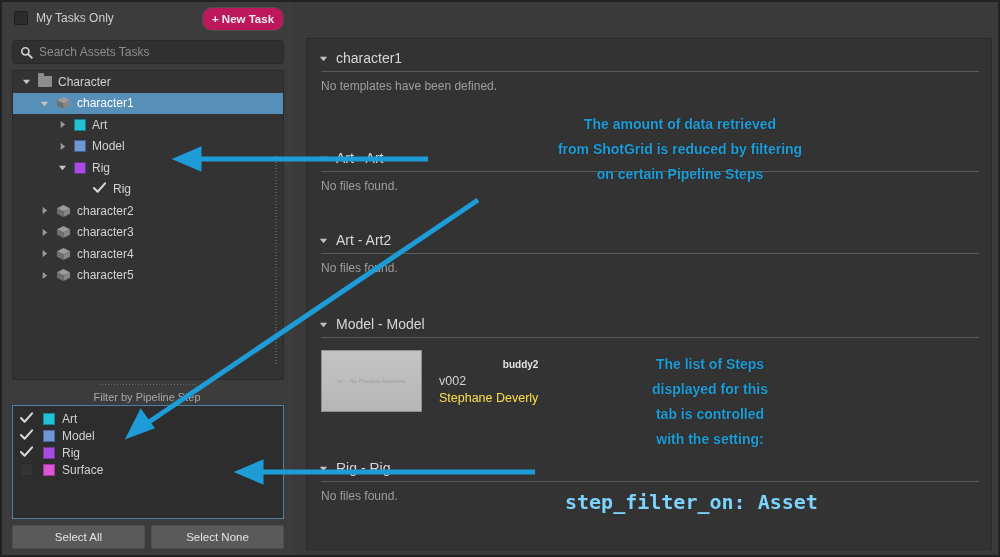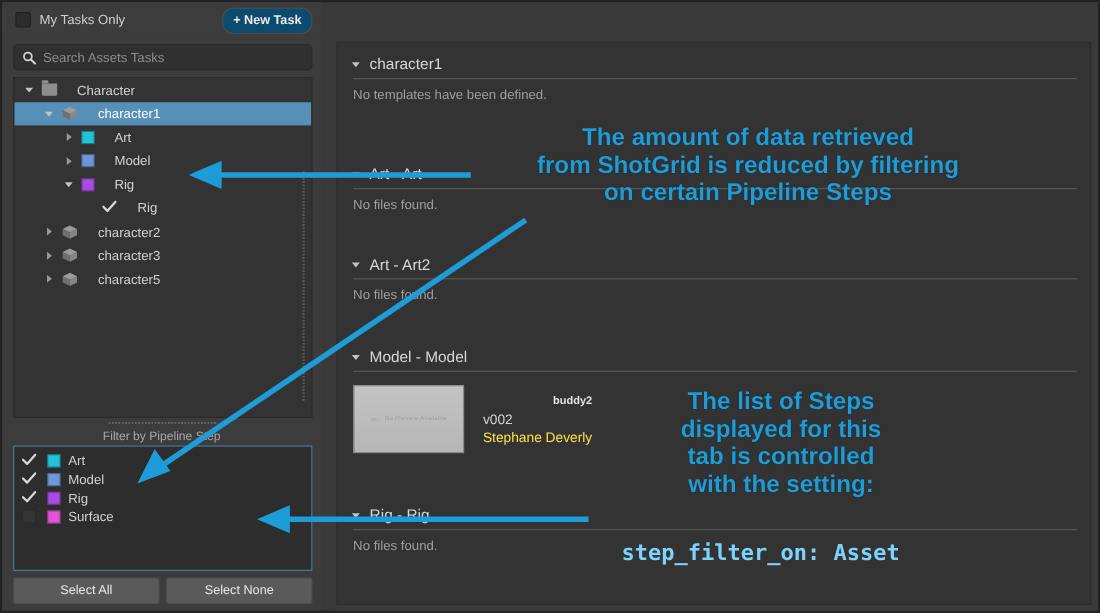--- a/index.html
+++ b/index.html
@@ -14,38 +14,38 @@
 
   
   .outer-border{position:absolute;inset:0;border:2px solid #222;box-sizing:border-box;}
 
   
   .left-panel{position:absolute;left:2px;top:2px;width:290px;height:553px;background:#3c3c3c;box-sizing:border-box;}
   .lp-header{position:absolute;left:0;top:0;width:290px;height:34px;background:#3c3c3c;}
   .chk-box{width:14px;height:14px;background:#2c2c2c;border:1px solid #1f1f1f;border-radius:2px;display:inline-block;vertical-align:middle;box-sizing:border-box;}
   .my-tasks{position:absolute;left:12px;top:9px;display:flex;align-items:center;gap:8px;}
   .my-tasks .lbl{font-size:12px;color:#cfcfcf;line-height:14px;}
-  .new-task-btn{position:absolute;right:8px;top:5px;width:82px;height:24px;background:#0c4a6e;border:1px solid #4d4d4d;border-radius:10px;
+  .new-task-btn{position:absolute;right:8px;top:5px;width:82px;height:24px;background:#be185d;border:1px solid #4d4d4d;border-radius:10px;
         color:#eaeaea;font-size:11.5px;font-weight:bold;display:flex;align-items:center;justify-content:center;box-sizing:border-box;}
 
   .search-tasks{position:absolute;left:10px;top:38px;width:272px;height:24px;background:#303030;border:1px solid #2a2a2a;border-radius:4px;
         display:flex;align-items:center;box-sizing:border-box;}
   .search-tasks .mag{margin-left:7px;margin-right:6px;display:flex;}
   .search-tasks .ph{font-size:12px;color:#8d8d8d;}
 
   .tree-box{position:absolute;left:10px;top:68px;width:272px;height:310px;background:#333333;border:1px solid #2b2b2b;box-sizing:border-box;overflow:hidden;}
   .tree-row{height:21.5px;display:flex;align-items:center;position:relative;font-size:12px;color:#d2d2d2;white-space:nowrap;}
   .tree-row.sel{background:#5690b8;color:#ffffff;}
   .tw{width:14px;display:flex;align-items:center;justify-content:center;flex:0 0 14px;}
   .tw svg{display:block;}
   .sw-folder{width:14px;height:11px;background:#8d8d8d;border-radius:1px 1px 1px 1px;position:relative;flex:0 0 14px;}
   .sw-folder:before{content:"";position:absolute;left:0;top:-3px;width:6px;height:3px;background:#8d8d8d;border-radius:1px 1px 0 0;}
   .cube{width:15px;height:14px;flex:0 0 15px;}
   .colorchip{width:12px;height:12px;flex:0 0 12px;border:1px solid rgba(0,0,0,.35);box-sizing:border-box;}
-  .tlabel{margin-left:18px;text-align:right;}
+  .tlabel{margin-left:6px;text-align:right;}
   .tcheck{width:15px;flex:0 0 15px;color:#d6d6d6;font-size:13px;text-align:center;line-height:1;}
 
   .tree-scroll{position:absolute;right:2px;top:2px;width:9px;height:306px;}
   .tree-scroll .dots{position:absolute;left:3px;top:82px;width:2px;height:210px;
       background-image:radial-gradient(circle,#5c5c5c 0.8px,transparent 1px);background-size:2px 3px;}
 
   .filter-label{position:absolute;left:0;top:389px;width:290px;text-align:center;font-size:11px;color:#a8a8a8;}
   .splitter{position:absolute;left:96px;top:381px;width:100px;height:3px;
       background-image:radial-gradient(circle,#6a6a6a 0.7px,transparent 1px);background-size:3px 3px;}
 
@@ -82,21 +82,21 @@
   .file-item{display:flex;padding-left:14px;padding-top:12px;}
   .thumb{width:101px;height:62px;background:linear-gradient(#c3c3c3,#b6b6b6);border:1px solid #8f8f8f;box-sizing:border-box;
         display:flex;align-items:center;justify-content:center;gap:4px;}
   .thumb .np{font-size:5.6px;color:#9d9d9d;letter-spacing:.2px;}
   .file-meta{margin-left:17px;padding-top:6px;}
   .file-meta .fname{font-size:10px;font-weight:bold;color:#e4e4e4;line-height:17px;text-align:right;}
   .file-meta .fver{font-size:12.5px;color:#d4d4d4;line-height:17px;}
   .file-meta .fuser{font-size:12.5px;color:#fde047;line-height:17px;}
 
   
-  .anno{position:absolute;color:#1e9cd7;font-weight:bold;text-align:center;line-height:25px;font-size:22px;
+  .anno{position:absolute;color:#1e9cd7;font-weight:bold;text-align:center;line-height:25px;font-size:14px;
         text-shadow:0 0 1px rgba(0,0,0,.6);}
   .anno-mono{position:absolute;color:#7dd3fc;font-weight:bold;font-family:"DejaVu Sans Mono","Liberation Mono",monospace;font-size:20px;}
   svg.arrows{position:absolute;left:0;top:0;width:1000px;height:557px;pointer-events:none;}
 </style>
 </head>
 <body>
 
 <div id="app">
   <div class="outer-border"></div>
 
@@ -212,20 +212,35 @@
                 <polygon points="3,1 8,5 3,9" fill="#9a9a9a"></polygon>
               </svg>
             </span>
             <span style="flex:0 0 5px"></span>
             <span class="cube"><svg width="15" height="14" viewBox="0 0 16 15">
                 <polygon points="8,1 15,4.5 8,8 1,4.5" fill="#9b9b9b"></polygon>
                 <polygon points="1,4.5 8,8 8,14 1,10.5" fill="#6f6f6f"></polygon>
                 <polygon points="15,4.5 8,8 8,14 15,10.5" fill="#868686"></polygon>
               </svg></span>
             <span class="tlabel">character3</span>
+          </div>
+          <div class="tree-row">
+            <span style="flex:0 0 24px"></span>
+            <span class="tw">
+              <svg width="9" height="9" viewBox="0 0 10 10">
+                <polygon points="3,1 8,5 3,9" fill="#9a9a9a"></polygon>
+              </svg>
+            </span>
+            <span style="flex:0 0 5px"></span>
+            <span class="cube"><svg width="15" height="14" viewBox="0 0 16 15">
+                <polygon points="8,1 15,4.5 8,8 1,4.5" fill="#9b9b9b"></polygon>
+                <polygon points="1,4.5 8,8 8,14 1,10.5" fill="#6f6f6f"></polygon>
+                <polygon points="15,4.5 8,8 8,14 15,10.5" fill="#868686"></polygon>
+              </svg></span>
+            <span class="tlabel">character4</span>
           </div>
           <div class="tree-row">
             <span style="flex:0 0 24px"></span>
             <span class="tw">
               <svg width="9" height="9" viewBox="0 0 10 10">
                 <polygon points="3,1 8,5 3,9" fill="#9a9a9a"></polygon>
               </svg>
             </span>
             <span style="flex:0 0 5px"></span>
             <span class="cube"><svg width="15" height="14" viewBox="0 0 16 15">

